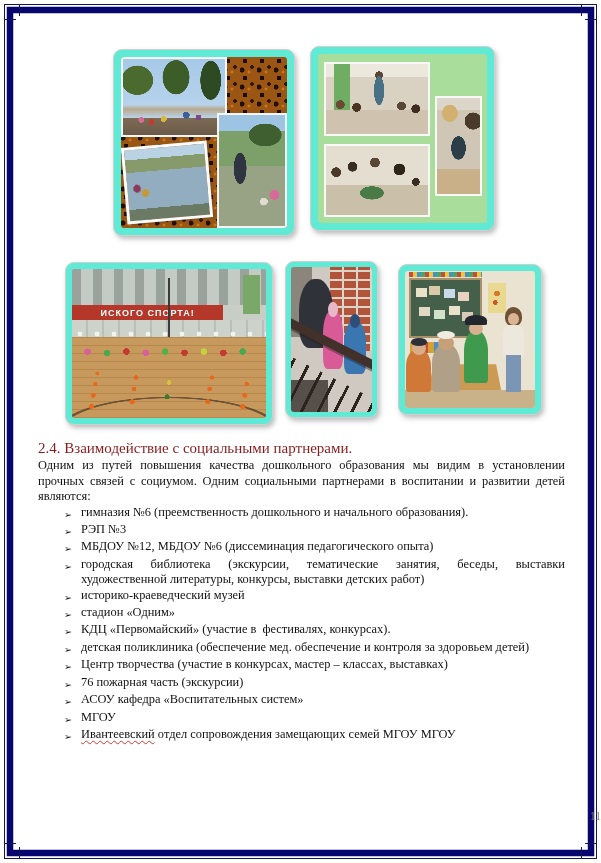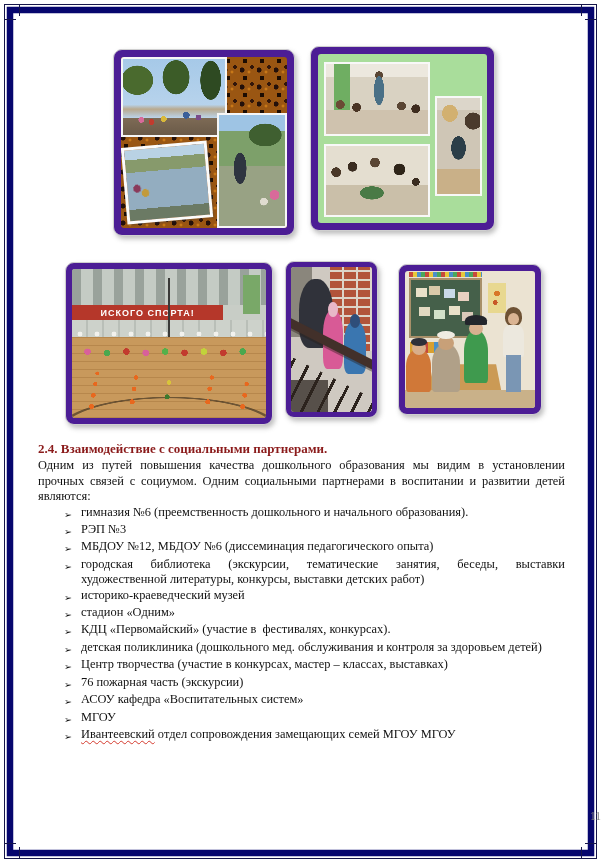--- a/index.html
+++ b/index.html
@@ -3,21 +3,21 @@
 <meta charset="utf-8">
 <style>
   html,body{margin:0;padding:0;}
   body{width:601px;height:863px;background:#ffffff;font-family:"Liberation Serif","DejaVu Serif",serif;}
   .page{position:relative;width:601px;height:863px;background:#ffffff;overflow:hidden;}
 
   
   .border-svg{position:absolute;left:0;top:0;width:601px;height:863px;pointer-events:none;}
 
   
-  .photo{position:absolute;box-sizing:border-box;background:#4c1d95;border:1px solid #cfcfcf;
+  .photo{position:absolute;box-sizing:border-box;background:#5eead4;border:1px solid #cfcfcf;
          border-radius:9px;box-shadow:2px 3px 5px rgba(110,110,110,.45);}
   .photo .inner{position:absolute;overflow:hidden;border-radius:3px;}
 
   .collage1{left:113px;top:49px;width:182px;height:187px;}
   .collage1 .inner{left:7px;top:7px;right:7px;bottom:7px;}
   .collage2{left:310px;top:46px;width:185px;height:185px;}
   .collage2 .inner{left:7px;top:7px;right:7px;bottom:7px;}
   .gym{left:65px;top:262px;width:208px;height:163px;}
   .gym .inner{left:6px;top:6px;right:6px;bottom:6px;}
   .stairs{left:285px;top:261px;width:93px;height:157px;}
@@ -190,21 +190,21 @@
   .cl-kid3:after{content:"";position:absolute;left:6%;top:-32%;width:88%;height:20%;border-radius:50% 50% 10% 10%;background:#23262c;}
   .cl-girl{position:absolute;left:73%;top:26%;width:21%;height:66%;}
   .cl-girl .hair{position:absolute;left:18%;top:0;width:64%;height:22%;border-radius:50% 50% 40% 40%;background:#6e5234;}
   .cl-girl .face{position:absolute;left:30%;top:7%;width:40%;height:13%;border-radius:50%;background:#dab493;}
   .cl-girl .top{position:absolute;left:10%;top:20%;width:80%;height:36%;border-radius:30% 30% 10% 10%;background:#ece8de;}
   .cl-girl .jeans{position:absolute;left:22%;top:54%;width:56%;height:40%;background:#7a96b4;}
 
   
   .textblock{position:absolute;left:38px;top:441px;width:527px;color:#111111;
              font-size:12.4px;line-height:15.4px;}
-  .sec-heading{color:#8b1b1b;font-weight:bold;font-size:13px;margin:0 0 2px 0;}
+  .sec-heading{color:#8b1b1b;font-weight:normal;font-size:15px;margin:0 0 2px 0;}
   .jfull{text-align:justify;text-align-last:justify;}
   .list{margin-top:0;}
   .li{display:flex;}
   .li-marker{flex:none;width:17px;margin-left:26px;font-family:"DejaVu Sans",sans-serif;font-size:9.5px;padding-top:2px;color:#111;}
   .li-text{flex:1;}
   .pre{white-space:pre-wrap;}
   .misspelled{text-decoration:underline wavy #d43a2e 1px;text-underline-offset:2px;font-family:Liberation Serif, serif;}
 
   .page-num{position:absolute;left:0;right:0;top:810px;text-align:right;color:#7f7f7f;font-size:11.5px;}
 </style>
@@ -324,21 +324,21 @@
       <div class="li">
         <span class="li-marker">➢</span>
         <span class="li-text">стадион «Одним»</span>
       </div>
       <div class="li">
         <span class="li-marker">➢</span>
         <span class="li-text pre">КДЦ «Первомайский» (участие в  фестивалях, конкурсах).</span>
       </div>
       <div class="li">
         <span class="li-marker">➢</span>
-        <span class="li-text">детская поликлиника (дошкольного мед. обслуживания и контроля за здоровьем детей)</span>
+        <span class="li-text">детская поликлиника (обеспечение мед. обеспечение и контроля за здоровьем детей)</span>
       </div>
       <div class="li">
         <span class="li-marker">➢</span>
         <span class="li-text">Центр творчества (участие в конкурсах, мастер – классах, выставках)</span>
       </div>
       <div class="li">
         <span class="li-marker">➢</span>
         <span class="li-text">76 пожарная часть (экскурсии)</span>
       </div>
       <div class="li">

